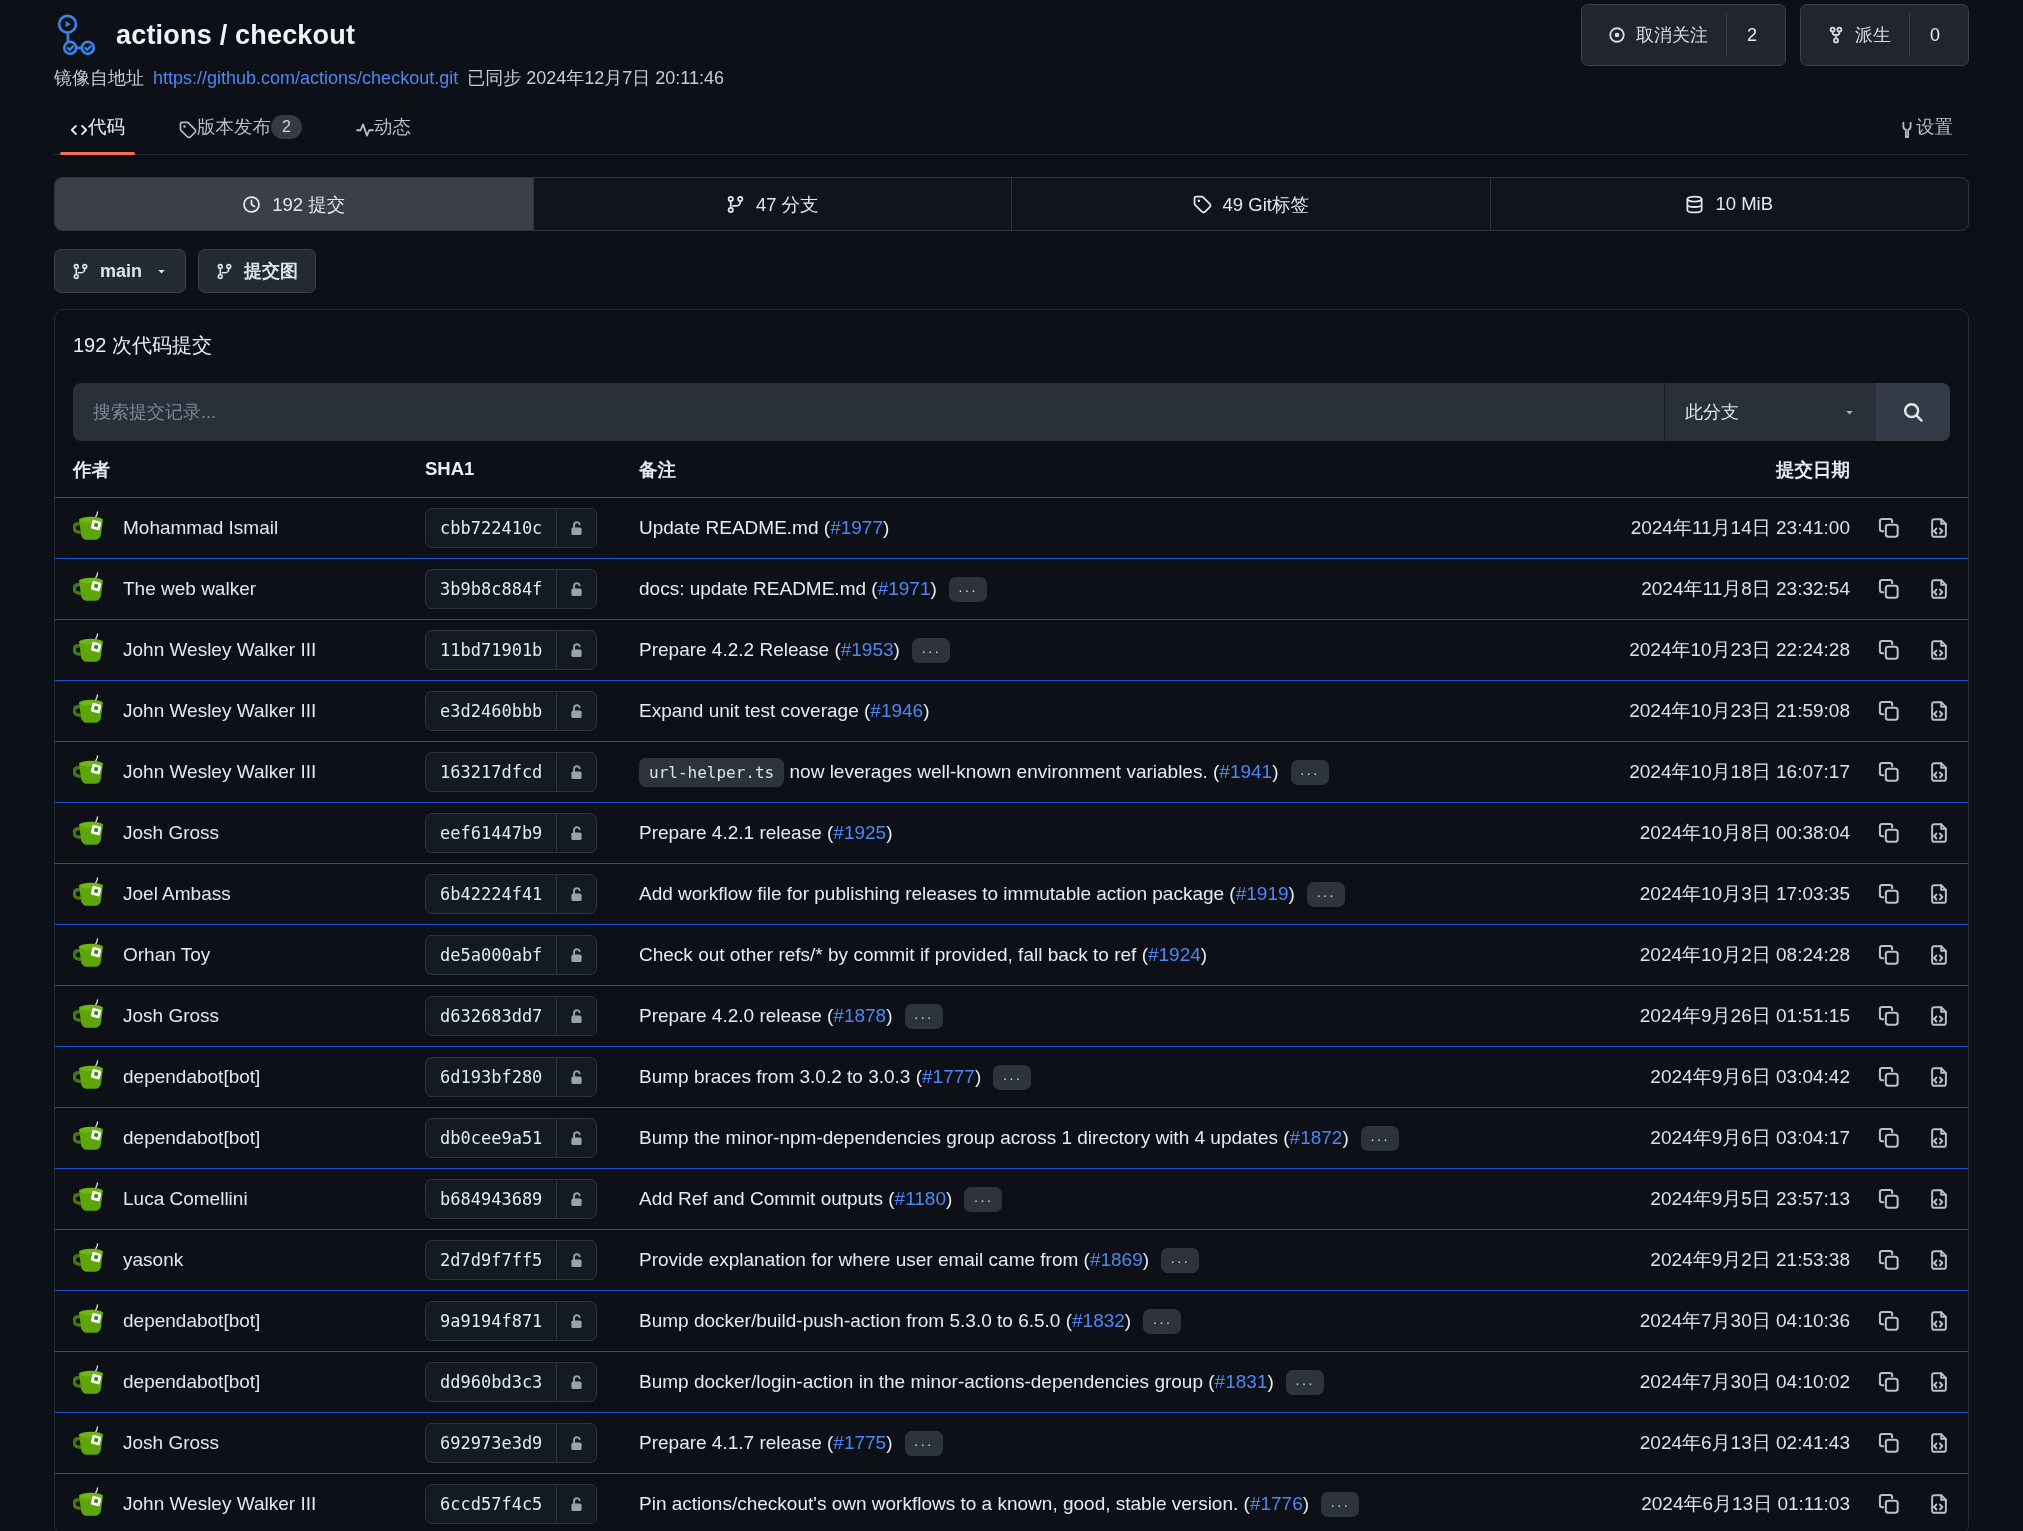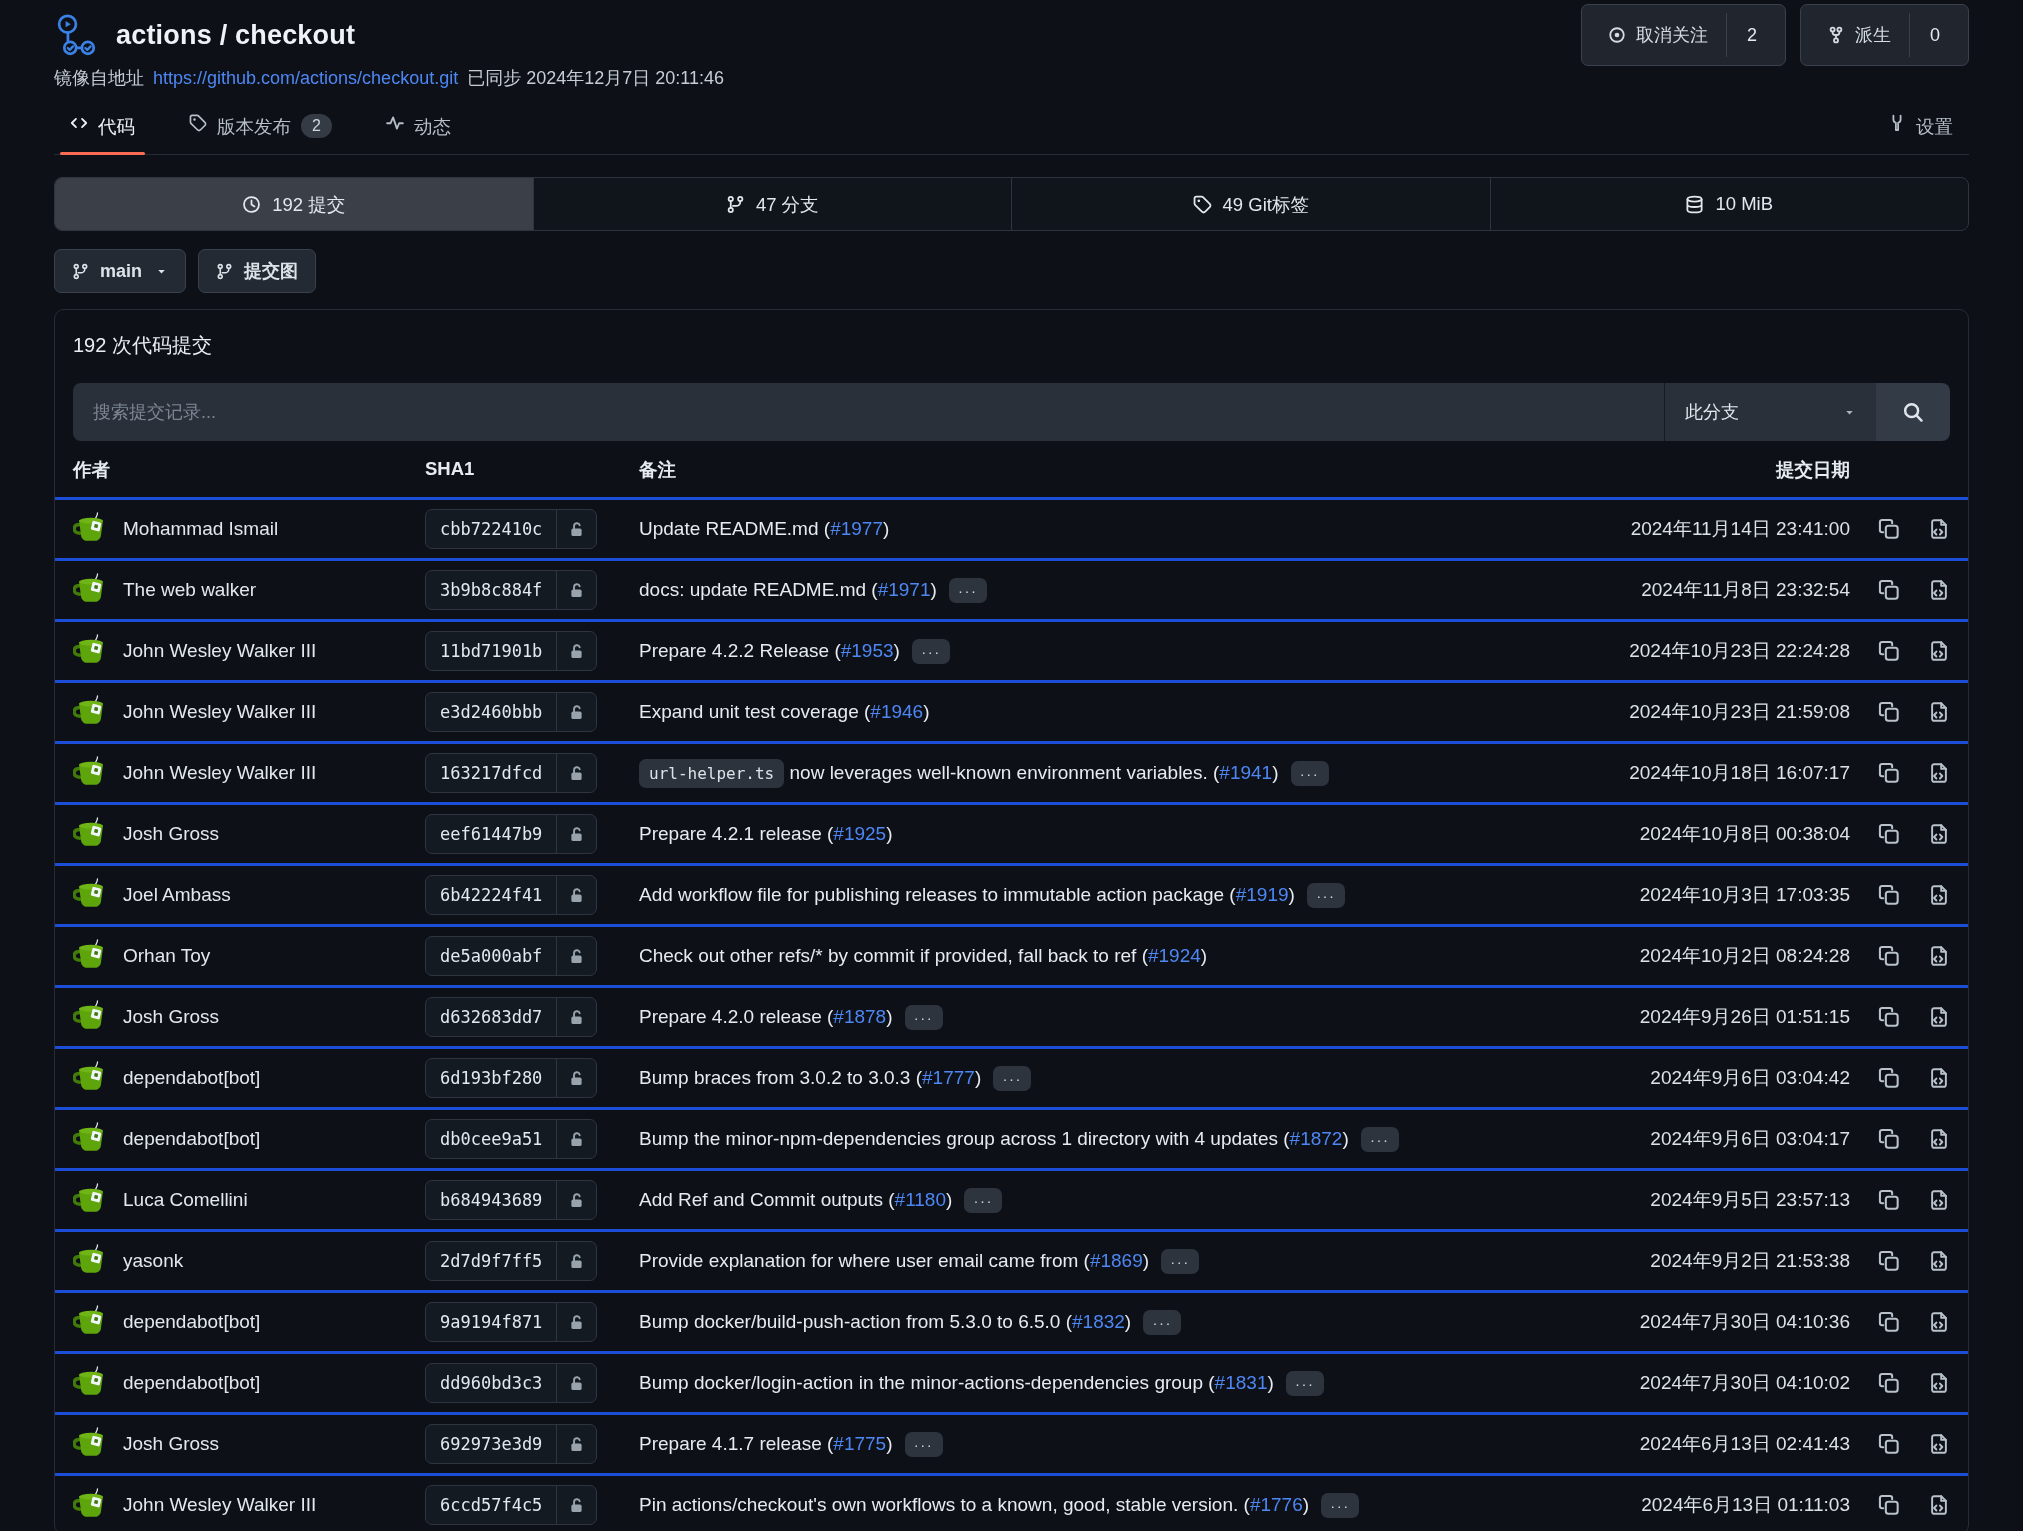--- a/index.html
+++ b/index.html
@@ -21,21 +21,21 @@
   .action-main { display:flex; align-items:center; gap:10px; padding:0 18px; height:44px; }
   .action-count { display:flex; align-items:center; padding:0 20px; border-left:1px solid #3a414c; color:#e4eaf0; }
   .action-btn svg { width:18px; height:18px; }
 
   
   .mirror { margin-top:8px; font-size:18px; color:#c6cdd5; display:flex; gap:9px; align-items:center; }
   .mirror a { color:#4e87f4; text-decoration:none; }
 
   
   .tabs { margin-top:12px; display:flex; align-items:flex-end; border-bottom:1px solid #262c34; padding:0 6px; }
-  .tab { display:flex; align-items:flex-start; gap:10px; font-size:18.5px; color:#b6bec7; padding:12px 10px 15px; margin-right:34px; position:relative; cursor:pointer; }
+  .tab { display:flex; align-items:flex-end; font-size:18.5px; color:#b6bec7; padding:12px 10px 15px; margin-right:34px; position:relative; cursor:pointer; }
   .tab svg { width:18px; height:18px; }
   .tab.active { color:#eef2f6; }
   .tab.active::after { content:""; position:absolute; left:0; right:0; bottom:-1px; height:3px; background:#f96b54; border-radius:2px; }
   .tab .badge { background:#343b44; border-radius:12px; padding:3px 11px; font-size:16px; color:#cfd6dd; }
   .tab-spacer { flex:1; }
 
   
   .stats { margin-top:22px; display:flex; border:1px solid #2f353d; border-radius:8px; overflow:hidden; height:54px; background:#10141b; }
   .stat { flex:1; display:flex; align-items:center; justify-content:center; gap:11px; font-size:18.5px; color:#e2e8ee; border-left:1px solid #2f353d; cursor:pointer; }
   .stat:first-child { border-left:none; }
@@ -57,21 +57,21 @@
   .search-input::placeholder { color:#7d8794; }
   .branch-filter { width:212px; display:flex; align-items:center; justify-content:space-between; background:#2a303a; border-left:1px solid #161b22; padding:0 20px; font-size:18px; color:#e2e8ee; cursor:pointer; }
   .branch-filter svg { width:13px; height:13px; color:#aab3bd; }
   .search-btn { width:74px; background:#333b47; display:flex; align-items:center; justify-content:center; border:none; cursor:pointer; color:#dfe5eb; }
   .search-btn svg { width:22px; height:22px; }
 
   
   .thead { display:grid; grid-template-columns:352px 214px 1fr 430px; align-items:center; padding:0 18px; height:56px; font-size:18.5px; font-weight:700; color:#e6ebf1; }
   .h-date { text-align:right; padding-right:100px; }
 
-  .row { display:grid; grid-template-columns:352px 214px 1fr 430px; align-items:center; padding:0 18px; height:61px; border-top:3px solid #1d4ed8; }
+  .row { display:grid; grid-template-columns:352px 214px 1fr 430px; align-items:center; padding:0 18px; height:61px; border-top:1px solid #1d4ed8; }
 
   .author { display:flex; align-items:center; gap:14px; font-size:19px; color:#e2e8ee; cursor:pointer; overflow:hidden; white-space:nowrap; }
   .avatar { flex:0 0 auto; display:flex; }
   .avatar svg { width:36px; height:34px; display:block; }
 
   .sha-badge { display:inline-flex; align-items:center; height:40px; background:#141a22; border:1px solid #2f353f; border-radius:7px; overflow:hidden; cursor:pointer; }
   .sha-text { font-family:"DejaVu Sans Mono","Liberation Mono",monospace; font-size:17px; color:#e3e9f0; padding:0 14px; }
   .sha-sep { width:1px; align-self:stretch; background:#2f353f; }
   .sha-lock { padding:0 11px; color:#99a3ae; display:flex; }
   .sha-lock svg { width:17px; height:17px; }

